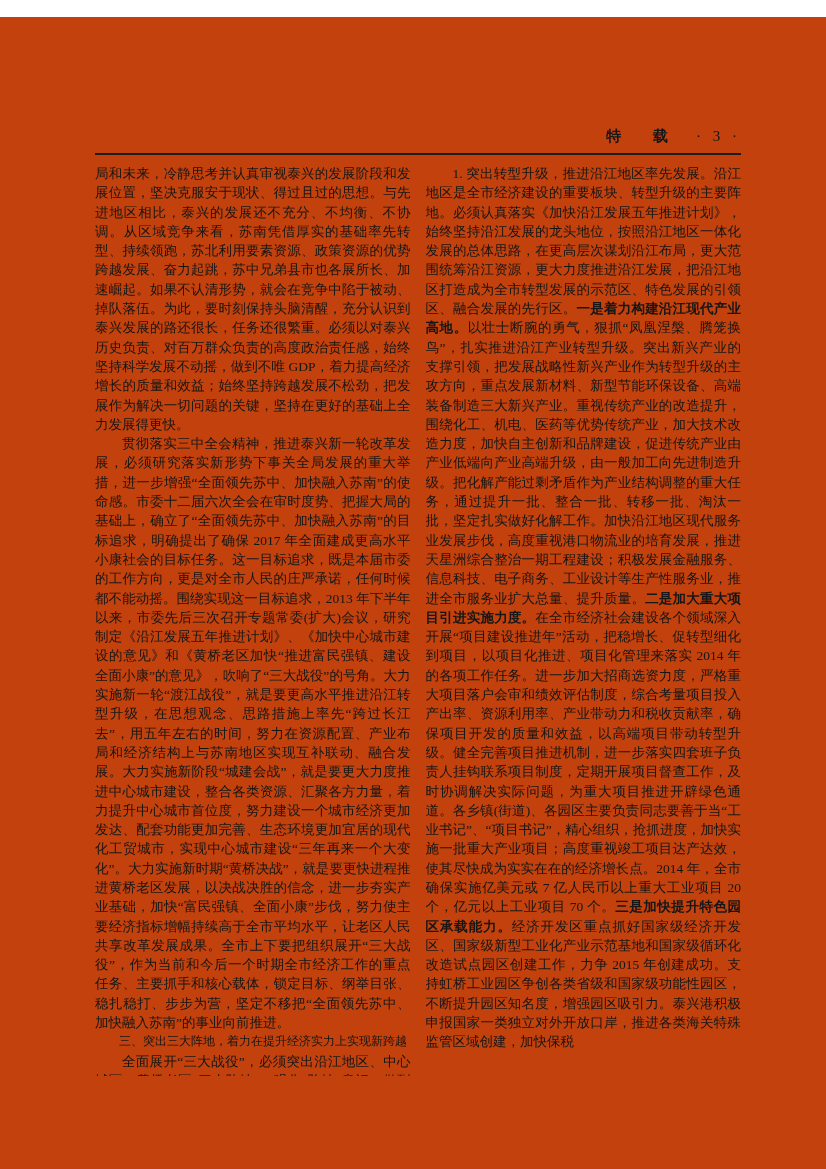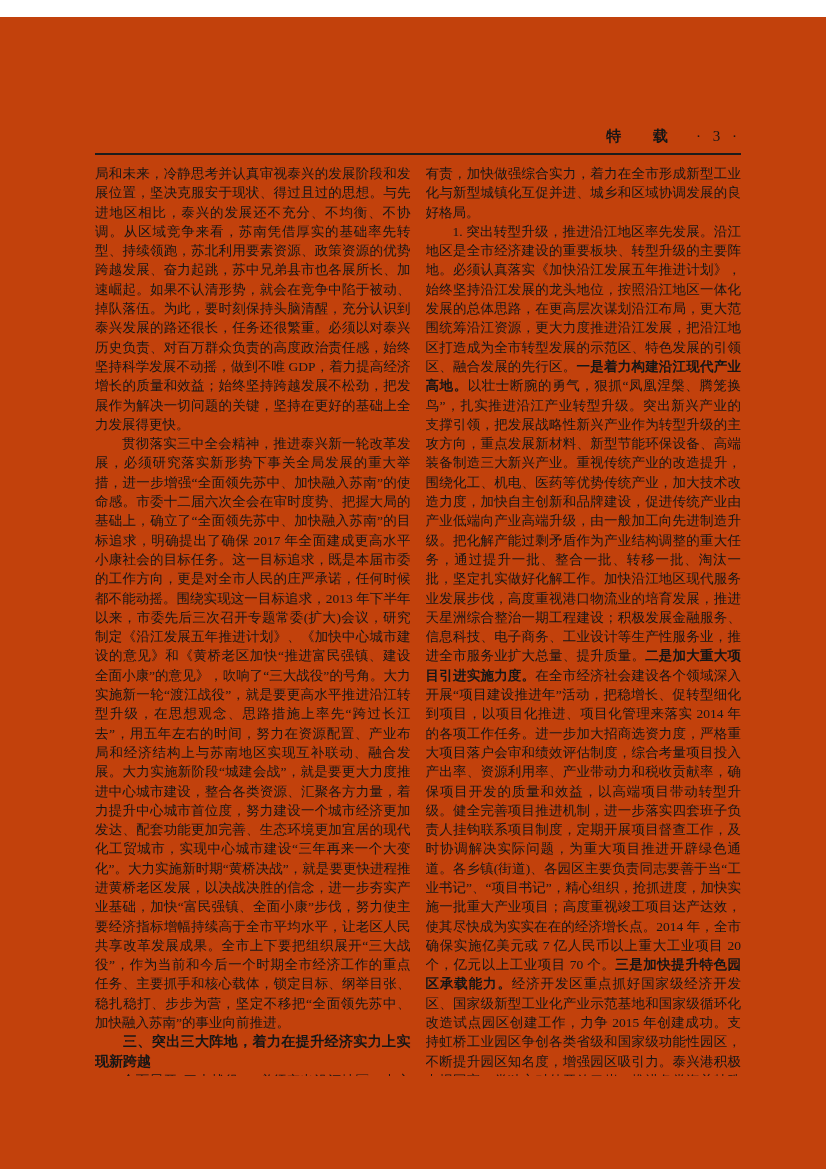--- a/index.html
+++ b/index.html
@@ -66,22 +66,22 @@
   .para-indent {
     text-indent: 2em;
   }
   .seg-kaiti {
   }
   .seg-bold {
     font-weight: bold;
   }
   .sub-heading {
     font-family: "Liberation Sans", sans-serif;
-    font-weight: bold;
-    font-size: 14px;
+    font-weight: normal;
+    font-size: 12px;
   }
 </style>
 </head>
 <body>
 
 <div class="page">
   <div class="content">
 
     <div class="running-head">
       <span class="sec-title">特 载</span><span class="pg-num">· 3 ·</span>
@@ -91,19 +91,18 @@
     <div class="columns">
 
       <div class="col">
         <p><span>局和未来，冷静思考并认真审视泰兴的发展阶段和发展位置，坚决克服安于现状、得过且过的思想。与先进地区相比，泰兴的发展还不充分、不均衡、不协调。从区域竞争来看，苏南凭借厚实的基础率先转型、持续领跑，苏北利用要素资源、政策资源的优势跨越发展、奋力起跳，苏中兄弟县市也各展所长、加速崛起。如果不认清形势，就会在竞争中陷于被动、掉队落伍。为此，要时刻保持头脑清醒，充分认识到泰兴发展的路还很长，任务还很繁重。必须以对泰兴历史负责、对百万群众负责的高度政治责任感，始终坚持科学发展不动摇，做到不唯 GDP，着力提高经济增长的质量和效益；始终坚持跨越发展不松劲，把发展作为解决一切问题的关键，坚持在更好的基础上全力发展得更快。</span></p>
         <p class="para-indent"><span class="seg-kaiti">贯彻落实三中全会精神，推进泰兴新一轮改革发展，必须研究落实新形势下事关全局发展的重大举措，进一步增强“全面领先苏中、加快融入苏南”的使命感。</span><span>市委十二届六次全会在审时度势、把握大局的基础上，确立了“全面领先苏中、加快融入苏南”的目标追求，明确提出了确保 2017 年全面建成更高水平小康社会的目标任务。这一目标追求，既是本届市委的工作方向，更是对全市人民的庄严承诺，任何时候都不能动摇。围绕实现这一目标追求，2013 年下半年以来，市委先后三次召开专题常委(扩大)会议，研究制定《沿江发展五年推进计划》、《加快中心城市建设的意见》和《黄桥老区加快“推进富民强镇、建设全面小康”的意见》，吹响了“三大战役”的号角。大力实施新一轮“渡江战役”，就是要更高水平推进沿江转型升级，在思想观念、思路措施上率先“跨过长江去”，用五年左右的时间，努力在资源配置、产业布局和经济结构上与苏南地区实现互补联动、融合发展。大力实施新阶段“城建会战”，就是要更大力度推进中心城市建设，整合各类资源、汇聚各方力量，着力提升中心城市首位度，努力建设一个城市经济更加发达、配套功能更加完善、生态环境更加宜居的现代化工贸城市，实现中心城市建设“三年再来一个大变化”。大力实施新时期“黄桥决战”，就是要更快进程推进黄桥老区发展，以决战决胜的信念，进一步夯实产业基础，加快“富民强镇、全面小康”步伐，努力使主要经济指标增幅持续高于全市平均水平，让老区人民共享改革发展成果。全市上下要把组织展开“三大战役”，作为当前和今后一个时期全市经济工作的重点任务、主要抓手和核心载体，锁定目标、纲举目张、稳扎稳打、步步为营，坚定不移把“全面领先苏中、加快融入苏南”的事业向前推进。</span></p>
         <p class="para-indent sub-heading">三、突出三大阵地，着力在提升经济实力上实现新跨越</p>
         <p class="para-indent"><span>全面展开“三大战役”，必须突出沿江地区、中心城区、黄桥老区“三大阵地”，强化“阵地”意识，做到守土</span></p>
       </div>
 
       <div class="col">
-        <p><span>有责，加快做强综合实力，着力在全市形成新型工业化与新型城镇化互促并进、城乡和区域协调发展的良好格局。</span></p>
         <p class="para-indent"><span class="seg-kaiti">1. 突出转型升级，推进沿江地区率先发展。</span><span>沿江地区是全市经济建设的重要板块、转型升级的主要阵地。必须认真落实《加快沿江发展五年推进计划》，始终坚持沿江发展的龙头地位，按照沿江地区一体化发展的总体思路，在更高层次谋划沿江布局，更大范围统筹沿江资源，更大力度推进沿江发展，把沿江地区打造成为全市转型发展的示范区、特色发展的引领区、融合发展的先行区。</span><span class="seg-bold">一是着力构建沿江现代产业高地。</span><span>以壮士断腕的勇气，狠抓“凤凰涅槃、腾笼换鸟”，扎实推进沿江产业转型升级。突出新兴产业的支撑引领，把发展战略性新兴产业作为转型升级的主攻方向，重点发展新材料、新型节能环保设备、高端装备制造三大新兴产业。重视传统产业的改造提升，围绕化工、机电、医药等优势传统产业，加大技术改造力度，加快自主创新和品牌建设，促进传统产业由产业低端向产业高端升级，由一般加工向先进制造升级。把化解产能过剩矛盾作为产业结构调整的重大任务，通过提升一批、整合一批、转移一批、淘汰一批，坚定扎实做好化解工作。加快沿江地区现代服务业发展步伐，高度重视港口物流业的培育发展，推进天星洲综合整治一期工程建设；积极发展金融服务、信息科技、电子商务、工业设计等生产性服务业，推进全市服务业扩大总量、提升质量。</span><span class="seg-bold">二是加大重大项目引进实施力度。</span><span>在全市经济社会建设各个领域深入开展“项目建设推进年”活动，把稳增长、促转型细化到项目，以项目化推进、项目化管理来落实 2014 年的各项工作任务。进一步加大招商选资力度，严格重大项目落户会审和绩效评估制度，综合考量项目投入产出率、资源利用率、产业带动力和税收贡献率，确保项目开发的质量和效益，以高端项目带动转型升级。健全完善项目推进机制，进一步落实四套班子负责人挂钩联系项目制度，定期开展项目督查工作，及时协调解决实际问题，为重大项目推进开辟绿色通道。各乡镇(街道)、各园区主要负责同志要善于当“工业书记”、“项目书记”，精心组织，抢抓进度，加快实施一批重大产业项目；高度重视竣工项目达产达效，使其尽快成为实实在在的经济增长点。2014 年，全市确保实施亿美元或 7 亿人民币以上重大工业项目 20 个，亿元以上工业项目 70 个。</span><span class="seg-bold">三是加快提升特色园区承载能力。</span><span>经济开发区重点抓好国家级经济开发区、国家级新型工业化产业示范基地和国家级循环化改造试点园区创建工作，力争 2015 年创建成功。支持虹桥工业园区争创各类省级和国家级功能性园区，不断提升园区知名度，增强园区吸引力。泰兴港积极申报国家一类独立对外开放口岸，推进各类海关特殊监管区域创建，加快保税</span></p>
       </div>
 
     </div>
   </div>
 </div>
 
 </body></html>

